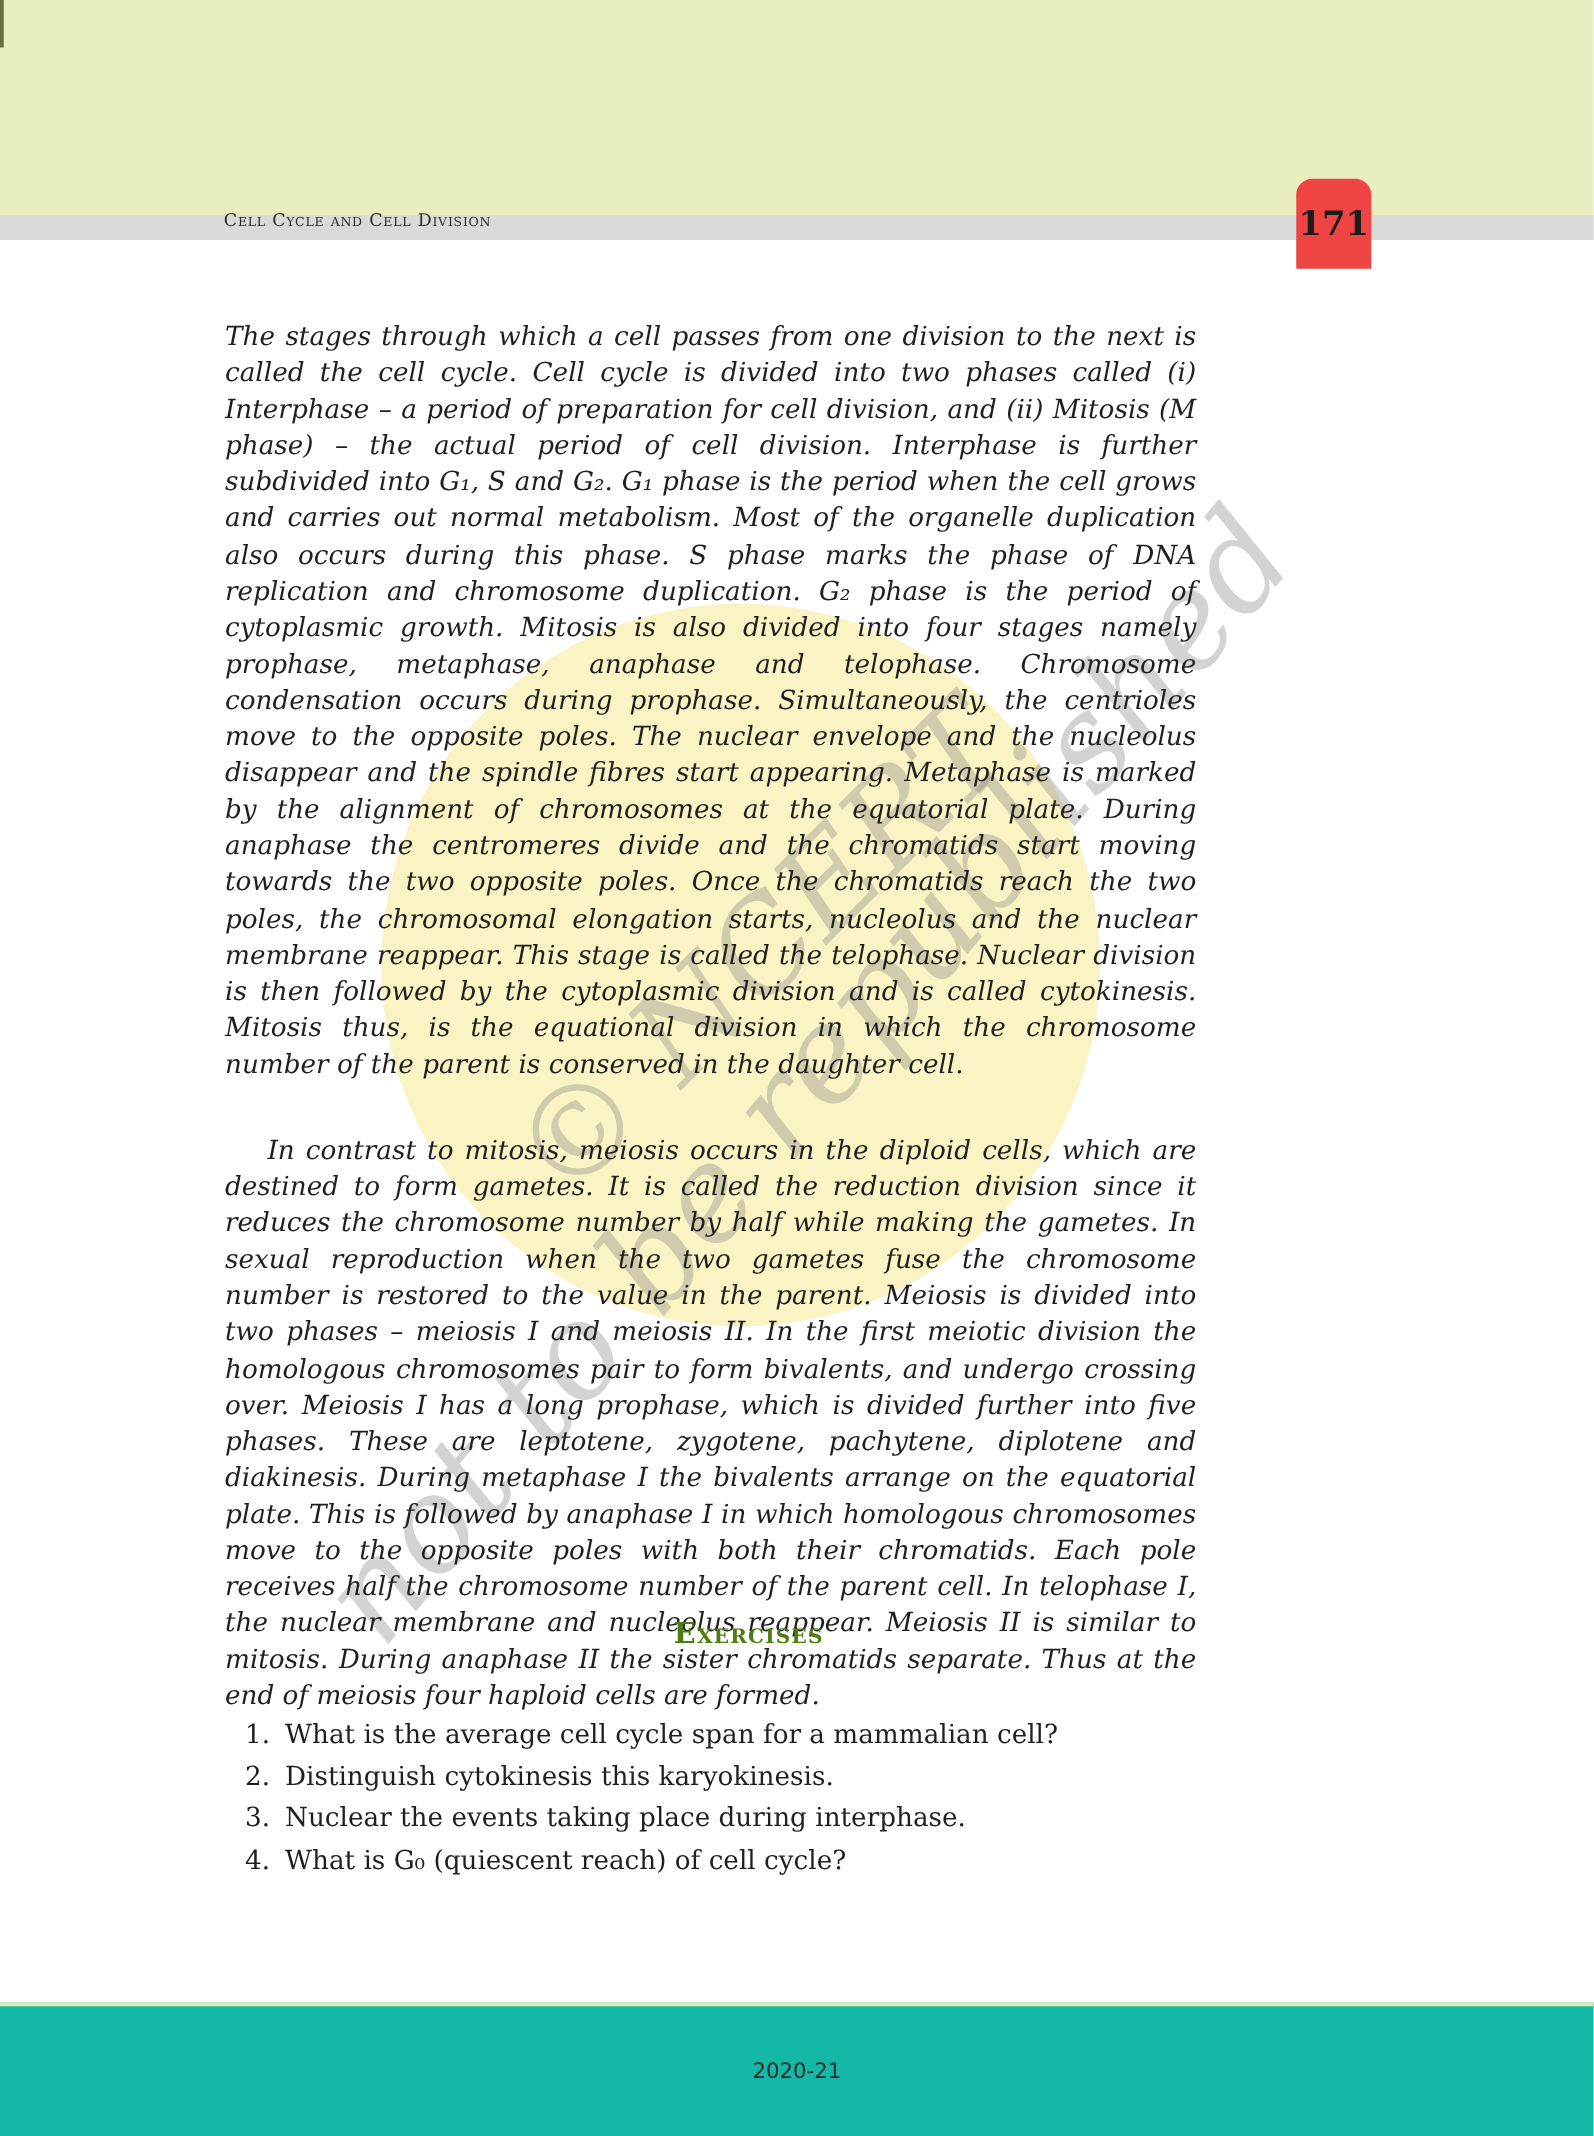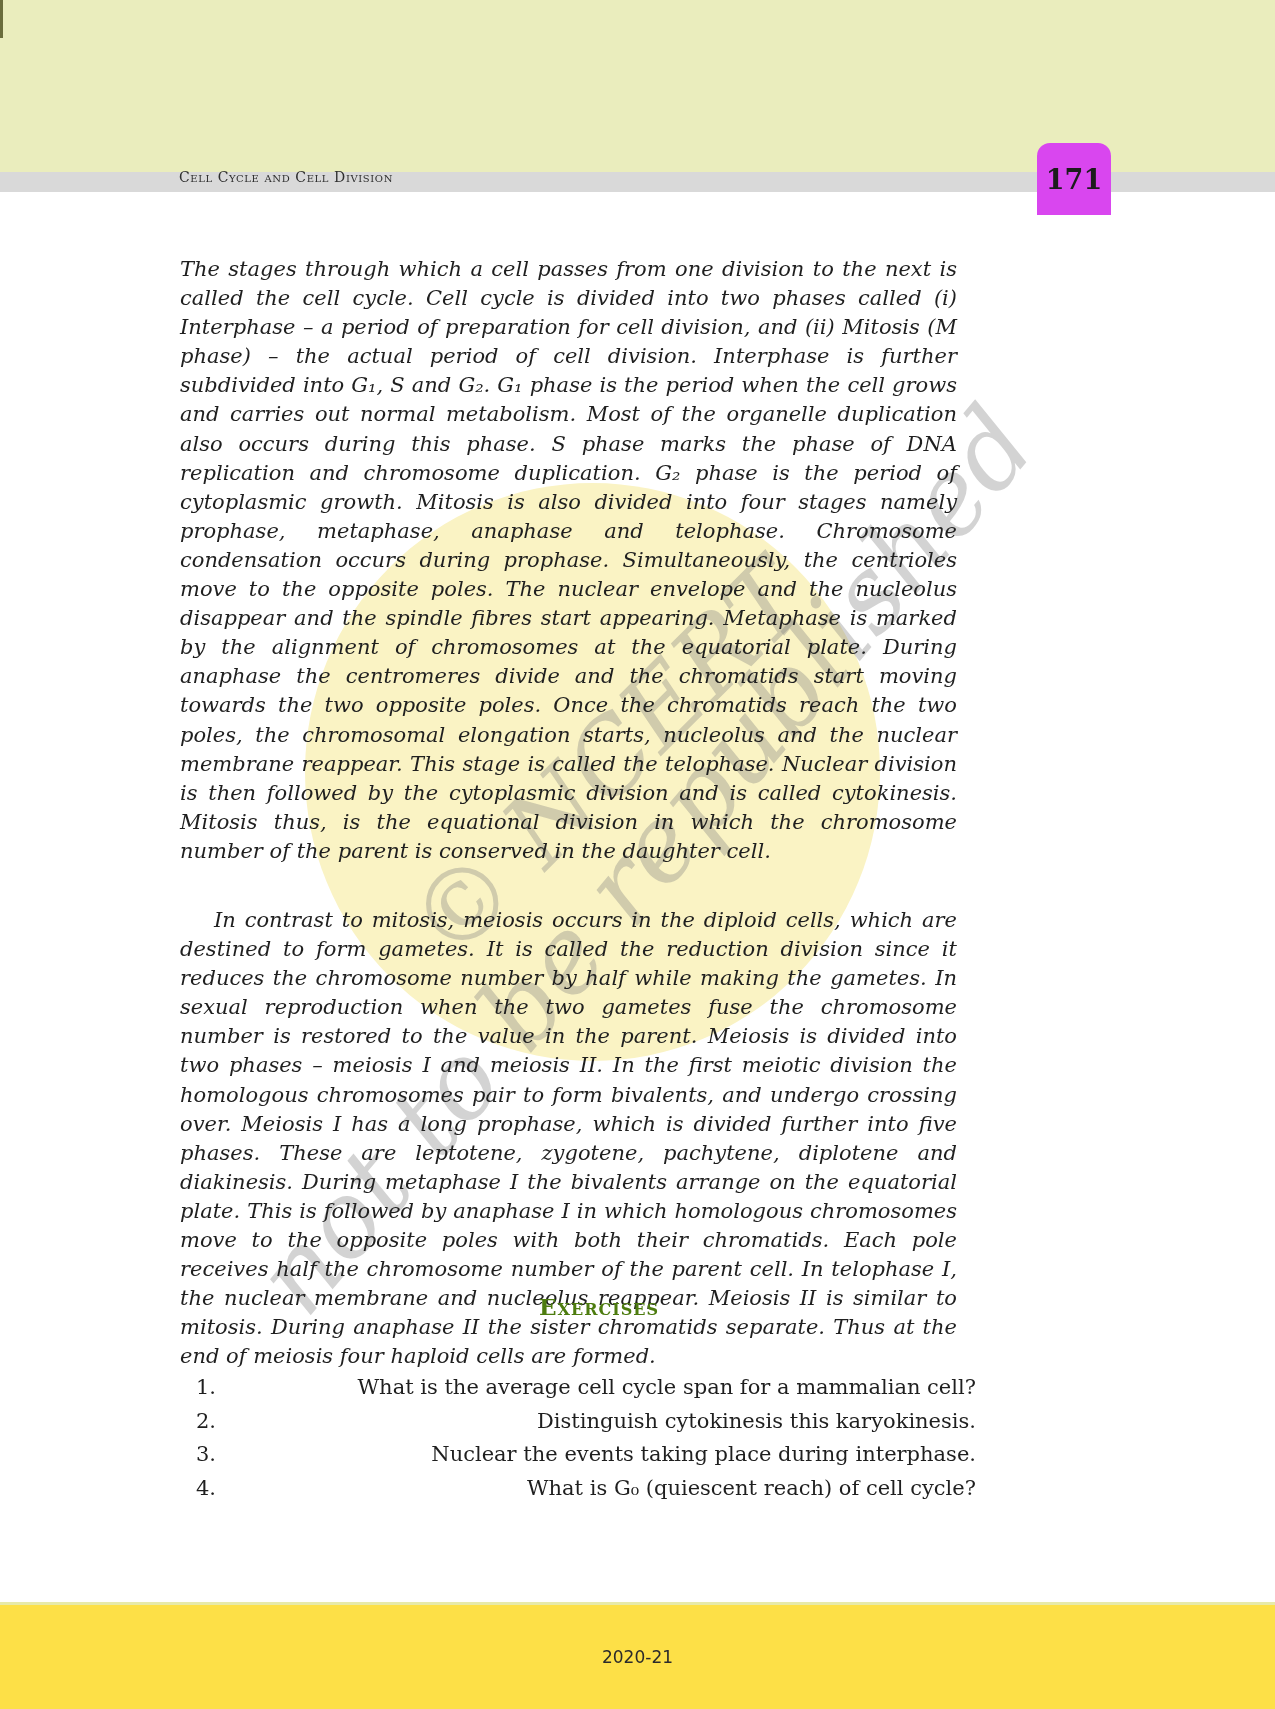--- a/index.html
+++ b/index.html
@@ -28,22 +28,22 @@
     background: #d9d9d9;
   }
   .header-title {
     position: absolute; left: 179px; top: 169px;
     font-variant: small-caps;
     font-size: 14px; letter-spacing: 0.6px;
     color: #2e2e2e;
   }
   .page-tab {
     position: absolute; left: 1037px; top: 143px;
-    width: 74px; height: 72px;
-    background: #d946ef;
+    width: 60px; height: 72px;
+    background: #ef4444;
     border-radius: 13px 13px 0 0;
   }
   .page-number {
     text-align: center;
     font-weight: bold;
     font-size: 27px;
     color: #1c1c1c;
     padding-top: 21px;
   }
   .wm-circle {
@@ -96,25 +96,25 @@
   .exercise-item {
     display: flex;
     font-size: 21px;
     line-height: 22.5px;
     margin-bottom: 11px;
   }
   .exercise-number {
     width: 32px;
     flex: 0 0 32px;
   }
-  .exercise-text { flex: 1; text-align: right; }
+  .exercise-text { flex: 1; }
   .footer-band {
     position: absolute; left: 0; top: 1602px;
     width: 1275px; height: 107px;
-    background: #fde047;
+    background: #14b8a6;
     border-top: 3px solid #e7eaa9;
   }
   .footer-text {
     text-align: center;
     font-family: "DejaVu Sans", sans-serif;
     font-size: 17px;
     color: #2b2b2b;
     margin-top: 42px;
   }
 </style>

